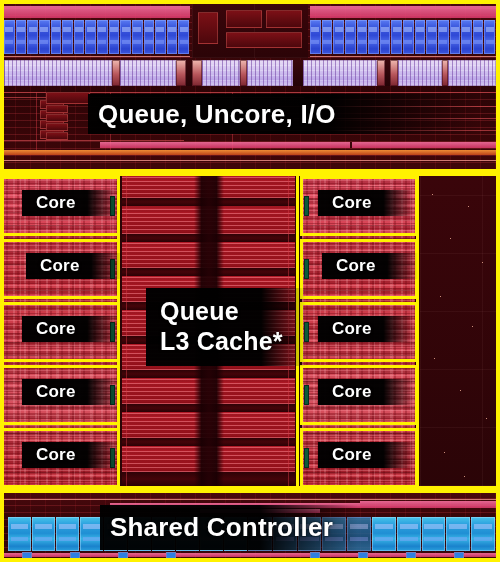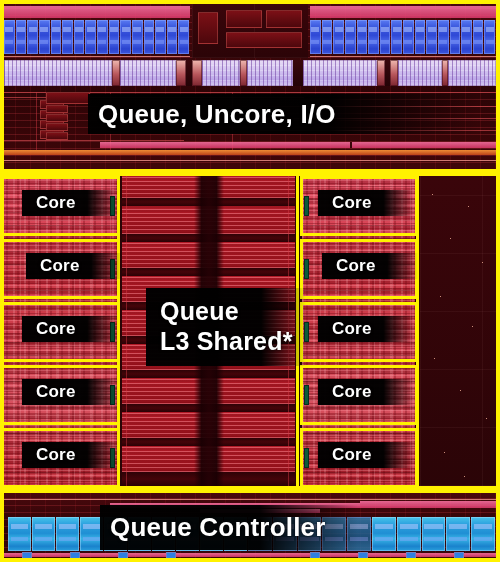--- a/index.html
+++ b/index.html
@@ -495,21 +495,21 @@
   </div>
   <div class="label core-lbl" style="left:318px;top:379px;width:96px;height:26px;">
     <span>Core</span>
   </div>
   <div class="label core-lbl" style="left:318px;top:442px;width:96px;height:26px;">
     <span>Core</span>
   </div>
 
   <div class="label cache-lbl" style="left:146px;top:288px;width:160px;height:78px;">
     <div>Queue</div>
-    <div>L3 Shared*</div>
+    <div>L3 Cache*</div>
   </div>
 
   <div class="silicon tex-uncore" style="left:0;top:493px;width:500px;height:69px;">
     <div class="trace-h bright" style="left:4px;top:6px;width:492px;"></div>
     <div class="pink-bar" style="left:110px;top:10px;width:250px;height:5px;"></div>
     <div class="pink-bar" style="left:360px;top:8px;width:136px;height:7px;"></div>
     <div class="pink-bar" style="left:200px;top:16px;width:120px;height:4px;"></div>
 
     <div class="phy-row" style="left:8px;top:24px;width:240px;height:34px;">
       <div class="phy-cell cyan"></div>
@@ -541,17 +541,17 @@
     <div class="blk" style="left:70px;top:59px;width:8px;height:5px;background:#2f7fe0;"></div>
     <div class="blk" style="left:118px;top:59px;width:8px;height:5px;background:#2f7fe0;"></div>
     <div class="blk" style="left:166px;top:59px;width:8px;height:5px;background:#2f7fe0;"></div>
     <div class="blk" style="left:310px;top:59px;width:8px;height:5px;background:#2f7fe0;"></div>
     <div class="blk" style="left:358px;top:59px;width:8px;height:5px;background:#2f7fe0;"></div>
     <div class="blk" style="left:406px;top:59px;width:8px;height:5px;background:#2f7fe0;"></div>
     <div class="blk" style="left:454px;top:59px;width:8px;height:5px;background:#2f7fe0;"></div>
   </div>
 
   <div class="label big" style="left:100px;top:505px;width:258px;height:45px;">
-    <span>Queue Controller</span>
+    <span>Shared Controller</span>
   </div>
 
   <div class="frame"></div>
 </div>
 
 </body></html>

